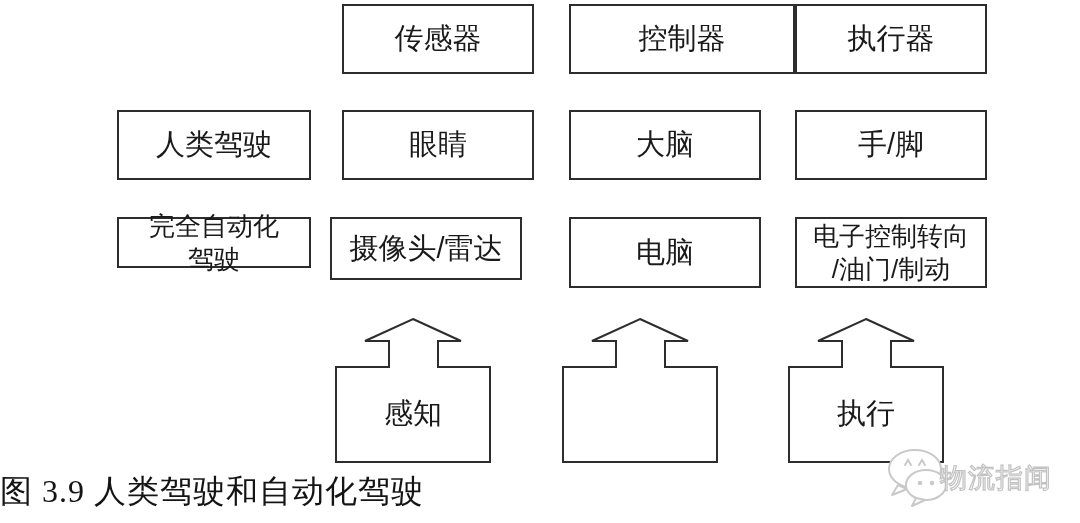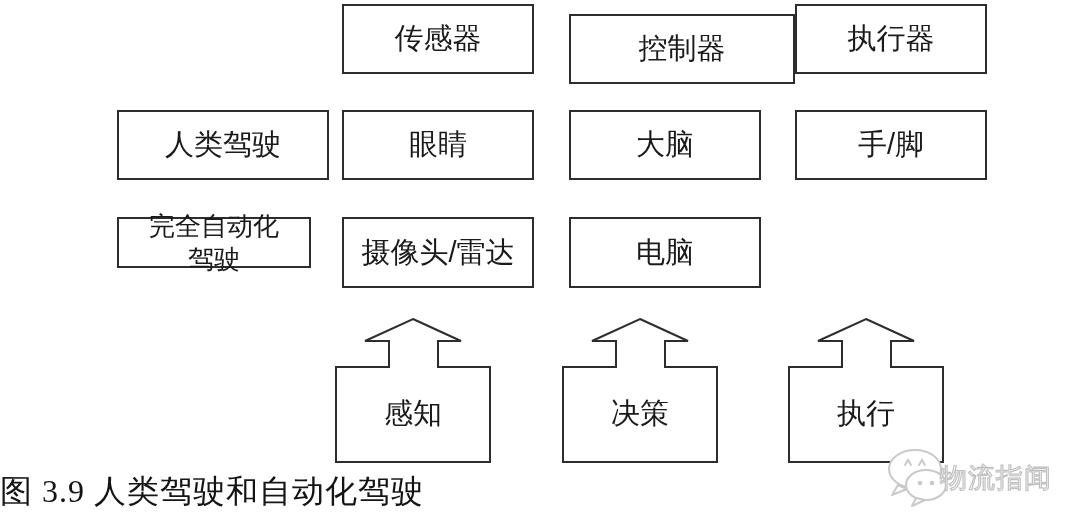--- a/index.html
+++ b/index.html
@@ -46,45 +46,46 @@
     letter-spacing:1px;
   }
   .watermark{position:absolute;left:876px;top:444px;width:204px;height:64px;}
 </style>
 </head>
 <body>
 
 <div class="stage">
 
   <div class="box" style="left:318px;top:4px;width:192px;height:70px">传感器</div>
-  <div class="box" style="left:545px;top:14px;width:226px;height:70px">控制器</div>
+  <div class="box" style="left:545px;top:4px;width:226px;height:70px">控制器</div>
   <div class="box" style="left:771px;top:4px;width:192px;height:70px">执行器</div>
 
-  <div class="box" style="left:93px;top:110px;width:212px;height:70px">人类驾驶</div>
+  <div class="box" style="left:93px;top:110px;width:194px;height:70px">人类驾驶</div>
   <div class="box" style="left:545px;top:110px;width:192px;height:70px">大脑</div>
   <div class="box" style="left:318px;top:110px;width:192px;height:70px">眼睛</div>
   <div class="box" style="left:771px;top:110px;width:192px;height:70px">手/脚</div>
 
   <div class="box small" style="left:93px;top:217px;width:194px;height:51px">完全自动化
 驾驶</div>
-  <div class="box" style="left:318px;top:217px;width:192px;height:71px">摄像头/雷达</div>
+  <div class="box" style="left:306px;top:217px;width:192px;height:63px">摄像头/雷达</div>
   <div class="box" style="left:545px;top:217px;width:192px;height:71px">电脑</div>
+  <div class="box small" style="left:771px;top:217px;width:192px;height:71px">电子控制转向
+/油门/制动</div>
 
   <div class="unit" style="left:334px;top:317px">
     <svg width="158" height="147" viewBox="0 0 158 147">
       <polygon points="79,2 127,24 104,24 104,50 156,50 156,145 2,145 2,50 55,50 55,24 31,24" fill="#ffffff" stroke="#2d2d2d" stroke-width="2" stroke-linejoin="miter"></polygon>
     </svg>
     <div class="unit-label">感知</div>
   </div>
 
   <div class="unit" style="left:561px;top:317px">
     <svg width="158" height="147" viewBox="0 0 158 147">
       <polygon points="79,2 127,24 104,24 104,50 156,50 156,145 2,145 2,50 55,50 55,24 31,24" fill="#ffffff" stroke="#2d2d2d" stroke-width="2" stroke-linejoin="miter"></polygon>
     </svg>
-    <div class="unit-label">决策</div>
   </div>
 
   <div class="unit" style="left:787px;top:317px">
     <svg width="158" height="147" viewBox="0 0 158 147">
       <polygon points="79,2 127,24 104,24 104,50 156,50 156,145 2,145 2,50 55,50 55,24 31,24" fill="#ffffff" stroke="#2d2d2d" stroke-width="2" stroke-linejoin="miter"></polygon>
     </svg>
     <div class="unit-label">执行</div>
   </div>
 
   <div class="caption">图 3.9 人类驾驶和自动化驾驶</div>

